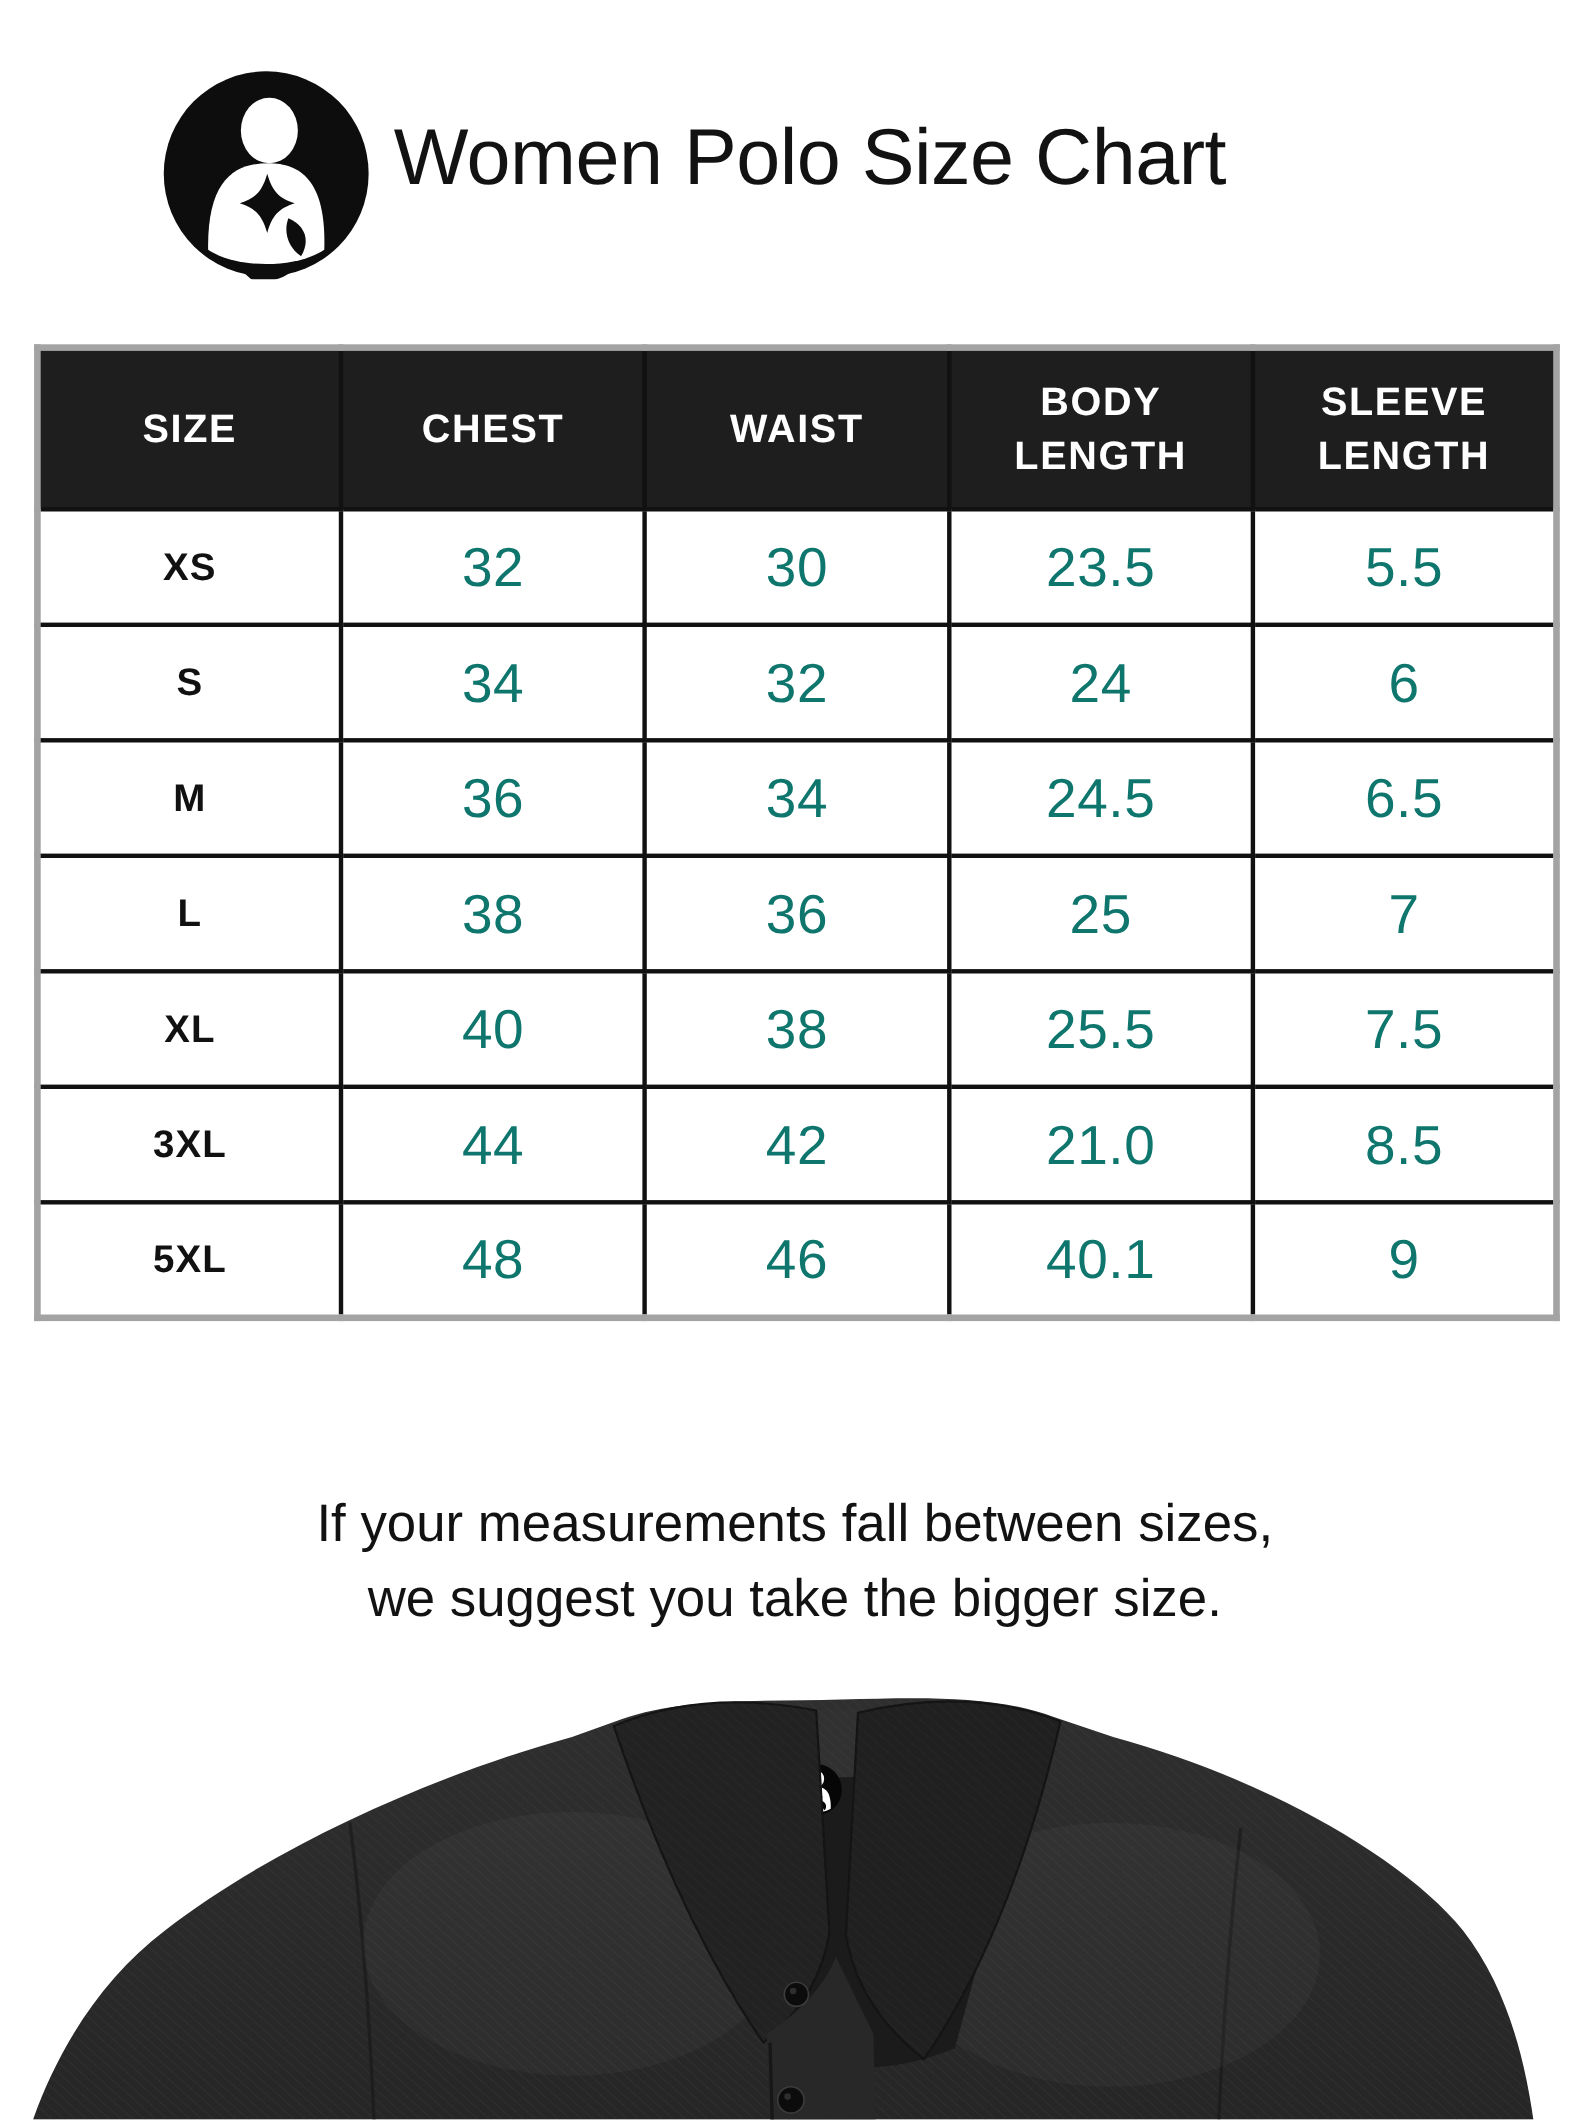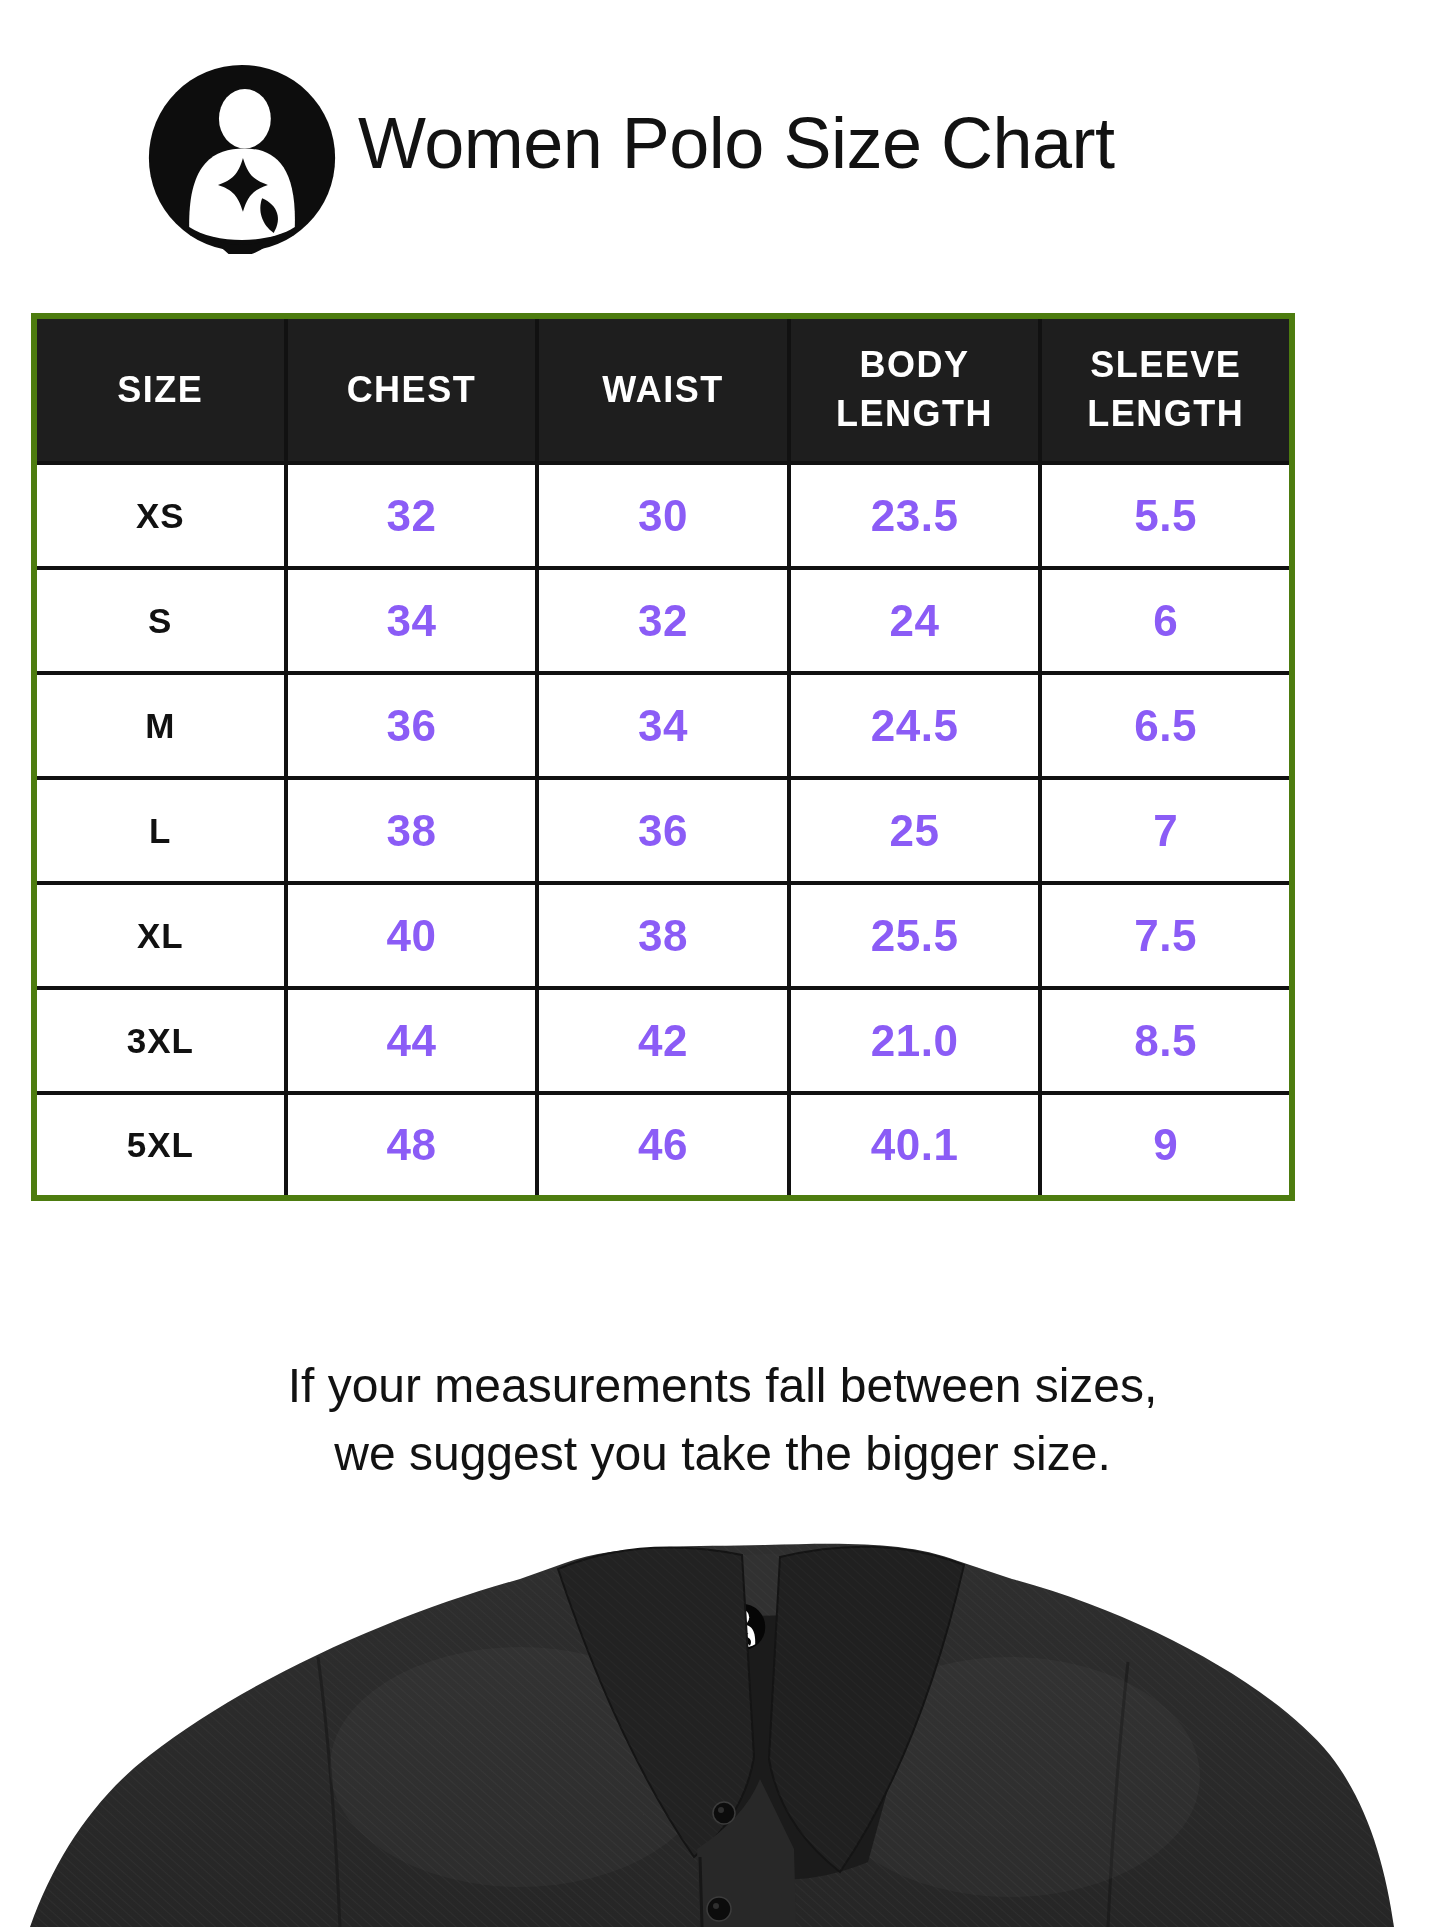--- a/index.html
+++ b/index.html
@@ -8,35 +8,35 @@
     font-family:"Liberation Sans",sans-serif;overflow:hidden;
   }
   
   .brand-logo{position:absolute;left:146px;top:62px;width:192px;height:192px;color:#0d0d0d;}
   .page-title{
     position:absolute;left:358px;top:103px;height:80px;display:flex;align-items:center;
     font-size:72px;font-weight:normal;letter-spacing:-0.5px;color:#121212;white-space:nowrap;
   }
   
   .size-table{
-    position:absolute;left:31px;top:313px;width:1264px;
+    position:absolute;left:31px;top:313px;width:1387px;
     border-collapse:collapse;table-layout:fixed;background:#fff;
-    border:6px solid #4d7c0f;
+    border:6px solid #a3a3a3;
   }
   .size-table th,.size-table td{
     border:4px solid #111111;text-align:center;vertical-align:middle;padding:0 34px;
   }
   .size-table thead tr{height:147px;}
   .size-table tbody tr{height:105px;}
   .size-table th{
     background:#1e1e1e;color:#ffffff;font-size:36px;font-weight:bold;
     letter-spacing:1.5px;line-height:1.35;
   }
   td.size-cell{font-size:35px;font-weight:bold;color:#111111;letter-spacing:1px;}
-  td.num-cell{font-size:44px;font-weight:700;color:#8b5cf6;letter-spacing:0.5px;}
+  td.num-cell{font-size:50px;font-weight:400;color:#0f766e;letter-spacing:0.5px;}
   
   .note{
     position:absolute;left:0;top:1352px;width:1445px;text-align:center;
     font-size:48px;font-weight:normal;color:#121212;line-height:68px;letter-spacing:0;
   }
   
   .shirt{position:absolute;left:0;top:1517px;width:1445px;height:410px;display:block;}
 </style>
 </head>
 <body>

